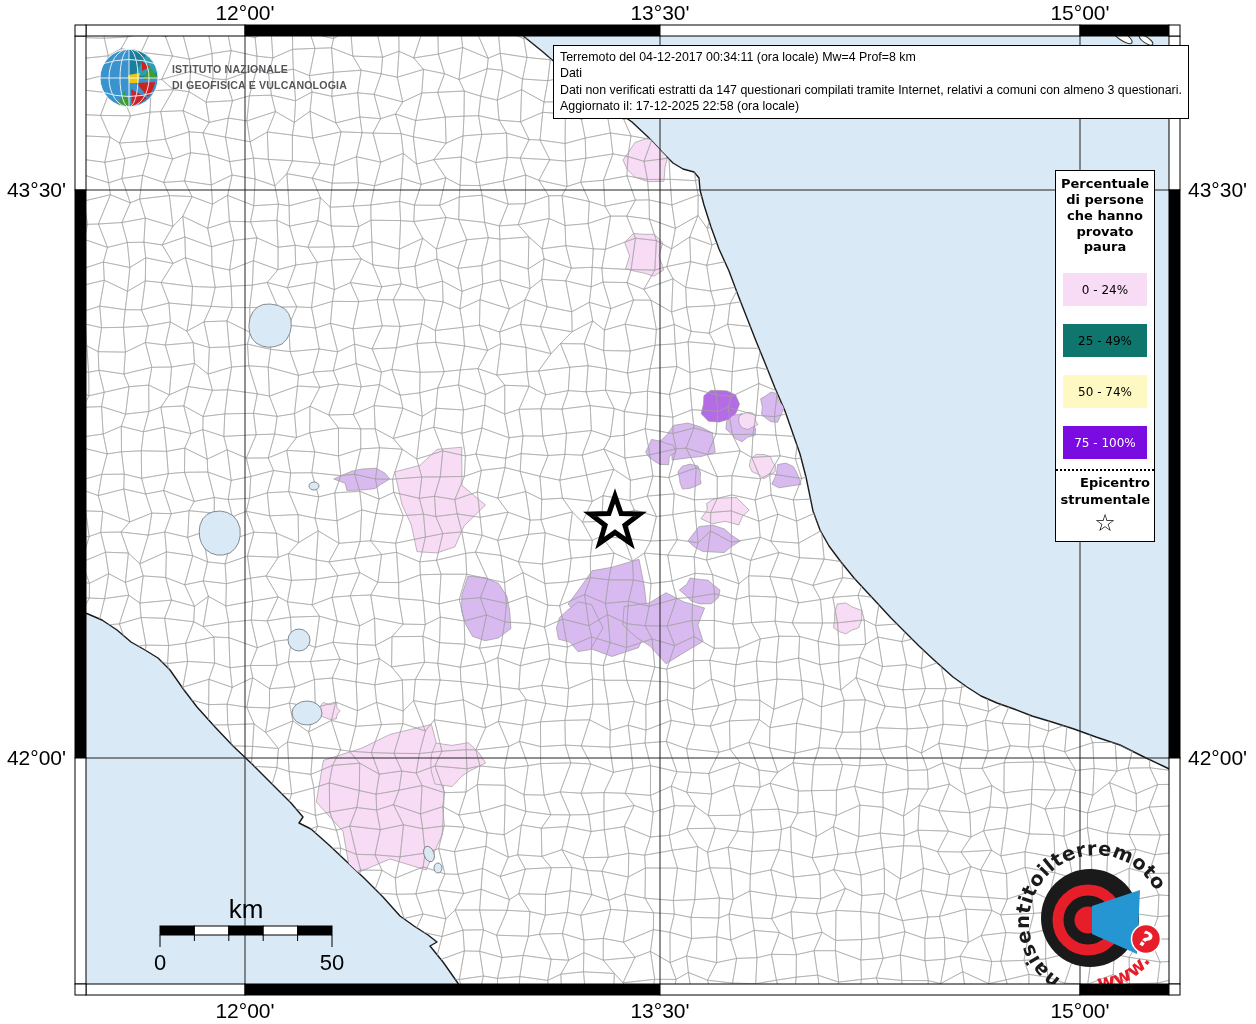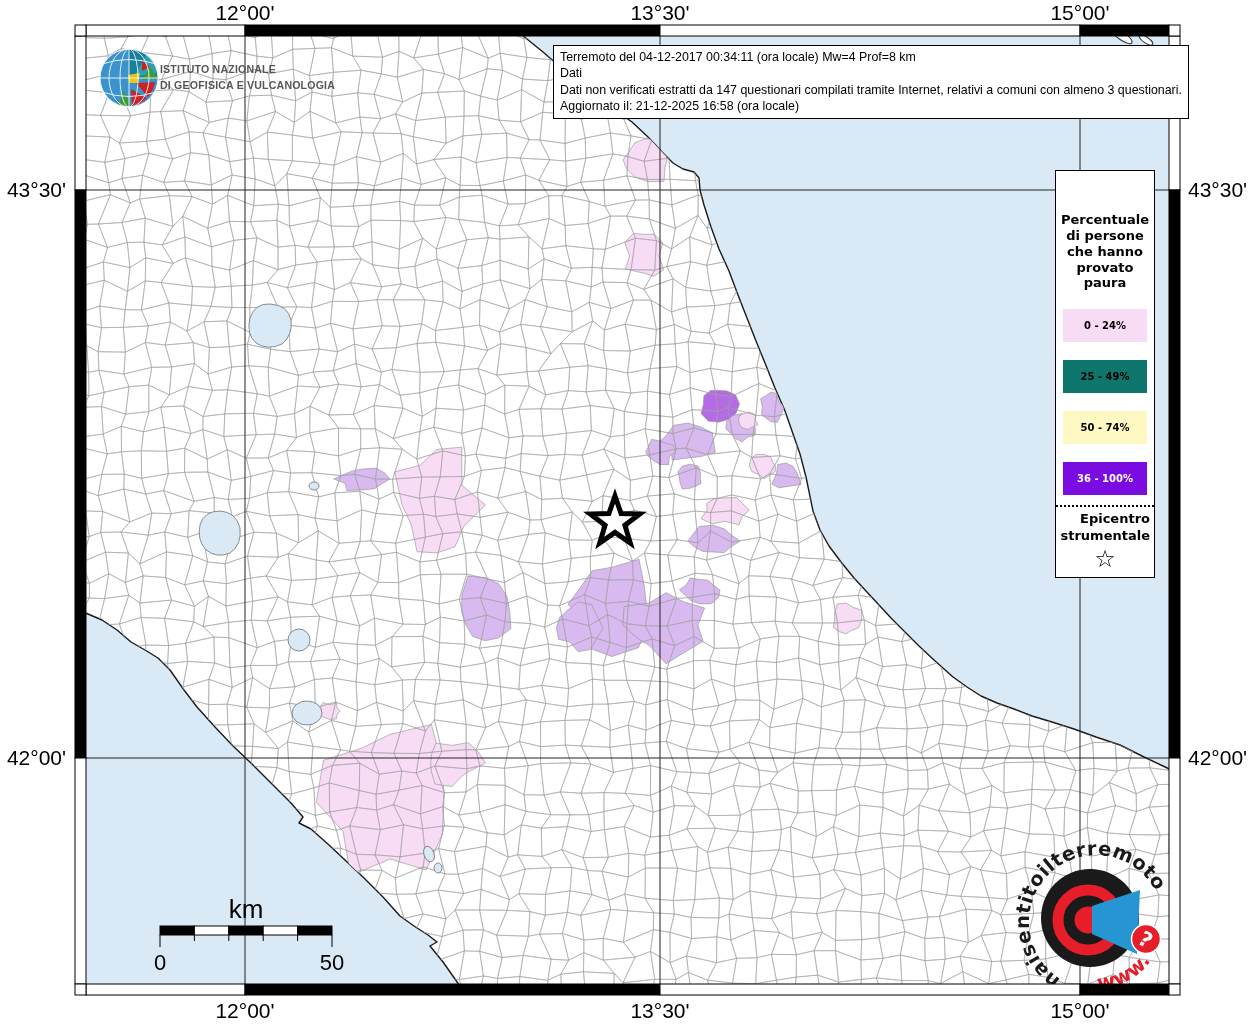--- a/index.html
+++ b/index.html
@@ -8,29 +8,29 @@
   svg{position:absolute;left:0;top:0;}
   .axis-label{position:absolute;font-size:21px;color:#000;white-space:nowrap;}
   .axis-top{top:1px;transform:translateX(-50%);}
   .axis-bottom{top:999px;transform:translateX(-50%);}
   .axis-left{left:0;width:66px;text-align:right;}
   .axis-right{left:1188px;text-align:left;}
 
   #event-info-box{position:absolute;left:540px;top:45px;background:#fff;border:1px solid #000;
     padding:3px 6px;font-size:12.4px;line-height:1.32;color:#000;white-space:nowrap;z-index:5;margin-left:13px;}
 
-  #ingv-logo{position:absolute;left:98px;top:47px;display:flex;align-items:center;z-index:4;}
+  #ingv-logo{position:absolute;left:98px;top:47px;display:flex;align-items:center;gap:12px;z-index:4;}
   #ingv-text{color:#55565a;font-weight:bold;font-size:11.5px;line-height:1.35;letter-spacing:.2px;
     transform:scaleX(.92);transform-origin:left center;white-space:nowrap;}
 
   #legend{position:absolute;left:1055px;top:170px;width:90px;background:#fff;border:1.5px solid #000;
     padding:5px 4px 6px 4px;text-align:center;z-index:6;font-family:"DejaVu Sans",sans-serif;}
-  #legend .legend-title{font-weight:bold;font-size:13px;line-height:1.22;margin-bottom:4px;margin-top:36px;}
+  #legend .legend-title{font-weight:bold;font-size:13px;line-height:1.22;margin-bottom:4px;}
   .swatch{width:84px;height:33px;margin:18px auto 0 auto;display:flex;align-items:center;justify-content:center;
-    font-weight:bold;font-size:10px;}
+    font-weight:normal;font-size:12px;}
   #legend-separator{border:none;border-top:2px dotted #000;margin:10px -4px 4px -4px;}
   .legend-epicenter-title{font-weight:bold;font-size:13px;line-height:1.25;text-align:right;}
   .legend-star{font-size:24px;line-height:1;margin-top:3px;}
 </style>
 </head>
 <body>
 
 <div id="page">
 
   <svg id="map-svg" width="1256" height="1024" viewBox="0 0 1256 1024">
@@ -194,21 +194,21 @@
   <span class="axis-label axis-bottom" style="left:1080px">15°00'</span>
   <span class="axis-label axis-left" style="top:178px">43°30'</span>
   <span class="axis-label axis-left" style="top:746px">42°00'</span>
   <span class="axis-label axis-right" style="top:178px">43°30'</span>
   <span class="axis-label axis-right" style="top:746px">42°00'</span>
 
   <div id="event-info-box">
     <div>Terremoto del 04-12-2017 00:34:11 (ora locale) Mw=4 Prof=8 km</div>
     <div>Dati</div>
     <div>Dati non verificati estratti da 147 questionari compilati tramite Internet, relativi a comuni con almeno 3 questionari.</div>
-    <div>Aggiornato il: 21-12-2025 16:58 (ora locale)</div>
+    <div>Aggiornato il: 17-12-2025 22:58 (ora locale)</div>
   </div>
 
   <div id="ingv-logo">
     <svg width="62" height="62" viewBox="0 0 62 62" style="position:static">
       <circle cx="31" cy="31" r="29" fill="#3a93cc"></circle>
       <path d="M31,2 A29,29 0 0 1 60,31 L31,31 Z" fill="#1b7f9c"></path>
       <path d="M48,8 A29,29 0 0 1 59,26 L36,30 Z" fill="#2aa0b4"></path>
       <path d="M52,20 L60,31 L44,33 Z" fill="#3f9b35"></path>
       <path d="M57,35 A29,29 0 0 1 50,50 L38,36 Z" fill="#cc2222"></path>
       <path d="M49,51 A29,29 0 0 1 34,59 L33,42 Z" fill="#c7252c"></path>
@@ -229,19 +229,19 @@
       <div>ISTITUTO NAZIONALE</div>
       <div>DI GEOFISICA E VULCANOLOGIA</div>
     </div>
   </div>
 
   <div id="legend">
     <div class="legend-title">Percentuale di persone che hanno provato paura</div>
     <div class="swatch" style="background: rgb(248, 220, 245); color: rgb(0, 0, 0);">0 - 24%</div>
     <div class="swatch" style="background: #0f766e; color: rgb(0, 0, 0);">25 - 49%</div>
     <div class="swatch" style="background: #fef9c3; color: rgb(0, 0, 0);">50 - 74%</div>
-    <div class="swatch" style="background: rgb(122, 12, 226); color: rgb(255, 255, 255);">36 - 100%</div>
+    <div class="swatch" style="background: rgb(122, 12, 226); color: rgb(255, 255, 255);">75 - 100%</div>
     <hr id="legend-separator">
     <div class="legend-epicenter-title">Epicentro strumentale</div>
     <div class="legend-star">☆</div>
   </div>
 
 </div>
 
 </body></html>

